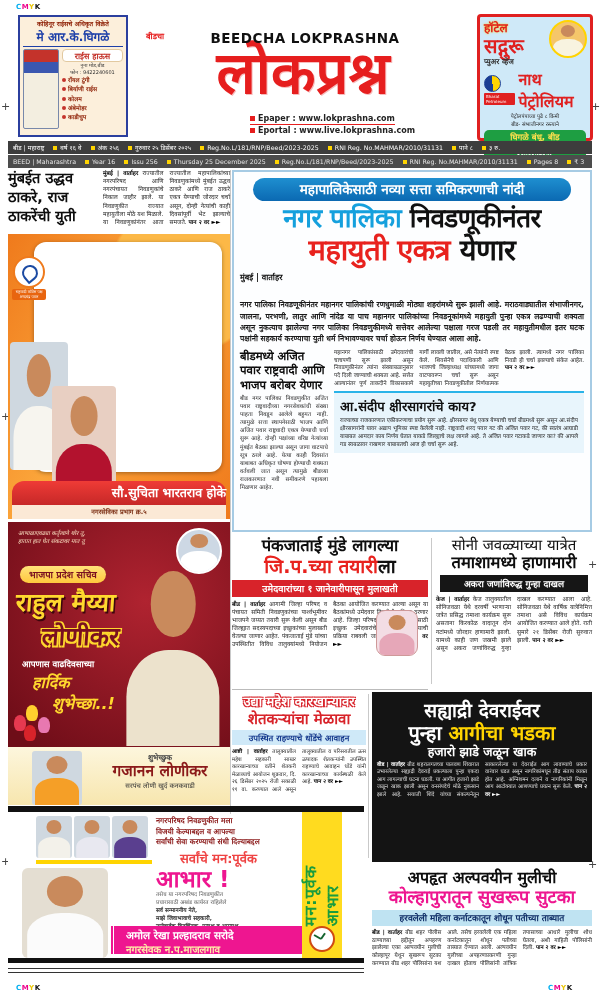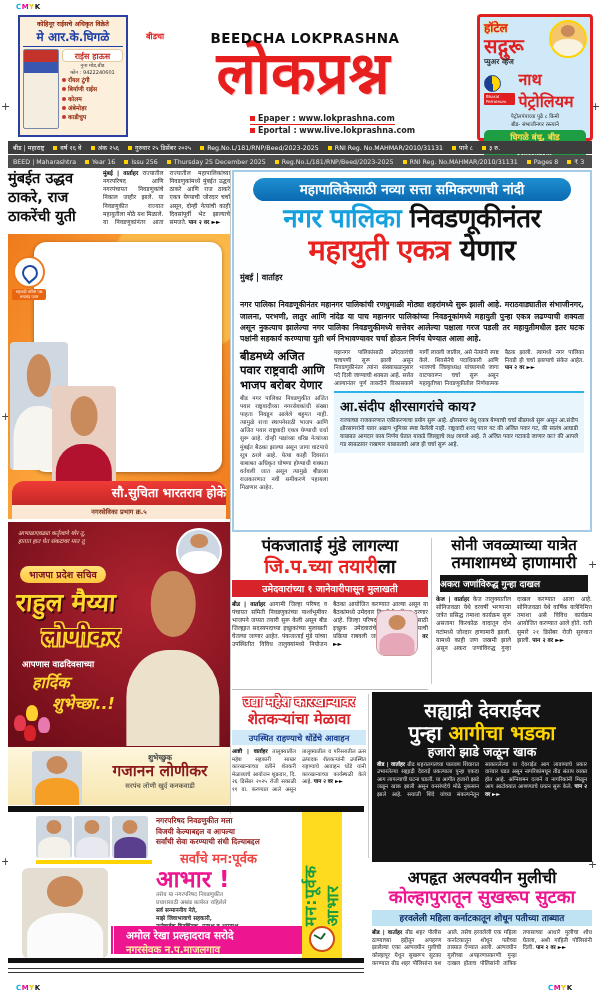--- a/index.html
+++ b/index.html
@@ -169,23 +169,23 @@
   
   .pk{left:232px;top:536px;width:196px;}
   .pk-h1{font-size:16.5px;font-weight:800;text-align:center;color:#0d0d0d;line-height:1.2;}
   .pk-h2{font-size:19px;font-weight:800;text-align:center;line-height:1.15;}
   .pk-ban{margin-top:2px;background:#d8232a;color:#fff;font-size:9.5px;font-weight:800;text-align:center;padding:2px 0;}
   .pk-photo{position:absolute;right:10px;top:74px;width:40px;height:44px;border-radius:9px;border:1px solid #cf9999;z-index:2;
             --shirt:#e6a7b8;--bg:#f3dde4;}
 
   
   .so{left:436px;top:536px;width:156px;}
-  .so-h1{font-size:15px;font-weight:700;text-align:center;color:#0d0d0d;line-height:1.2;}
+  .so-h1{font-size:15px;font-weight:400;text-align:center;color:#0d0d0d;line-height:1.2;}
   .so-h2{font-size:16.5px;font-weight:800;text-align:center;color:#0d0d0d;line-height:1.15;}
-  .so-ban{margin:2px 4px 0;background:#161616;color:#fff;font-size:9px;font-weight:800;padding:2px 0;}
+  .so-ban{margin:2px 4px 0;background:#161616;color:#fff;font-size:9px;font-weight:800;text-align:center;padding:2px 0;}
 
   
   .me{left:232px;top:694px;width:134px;}
   .me-h1{font-size:13px;font-weight:800;text-align:center;color:#fff;line-height:1.25;
          text-shadow:-1px -1px 0 #d8232a,1px -1px 0 #d8232a,-1px 1px 0 #d8232a,1px 1px 0 #d8232a;}
   .me-h2{font-size:15px;font-weight:800;text-align:center;color:#d8232a;line-height:1.2;}
   .me-ban{margin-top:2px;background:#cfe9f8;color:#14388c;font-size:8.3px;font-weight:800;text-align:center;padding:2px 0;}
   .me .cols2{font-size:5.4px;}
 
   

